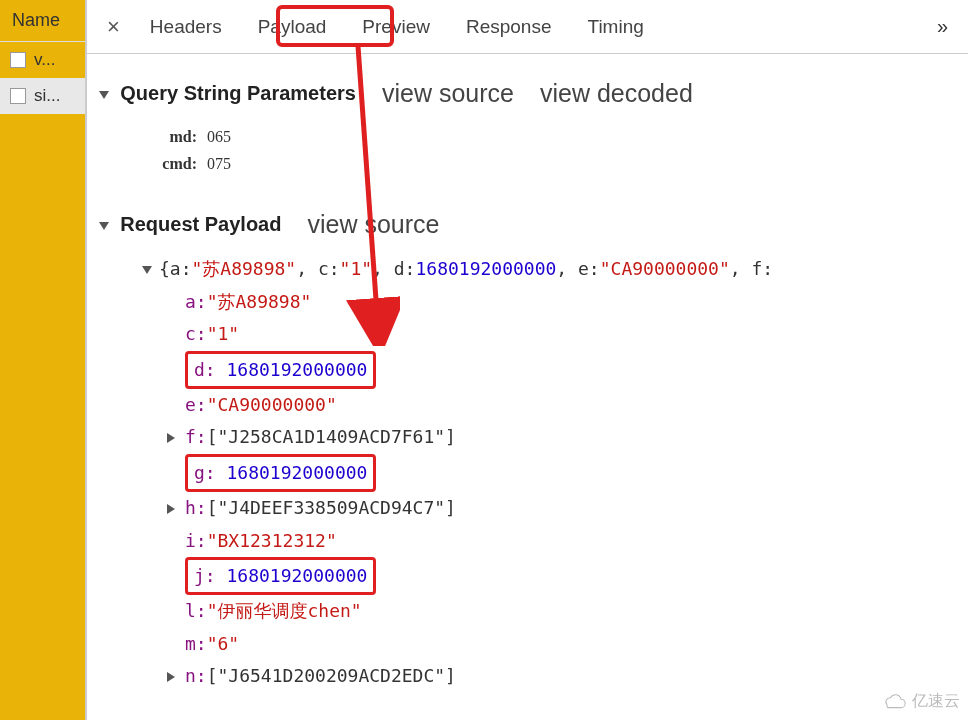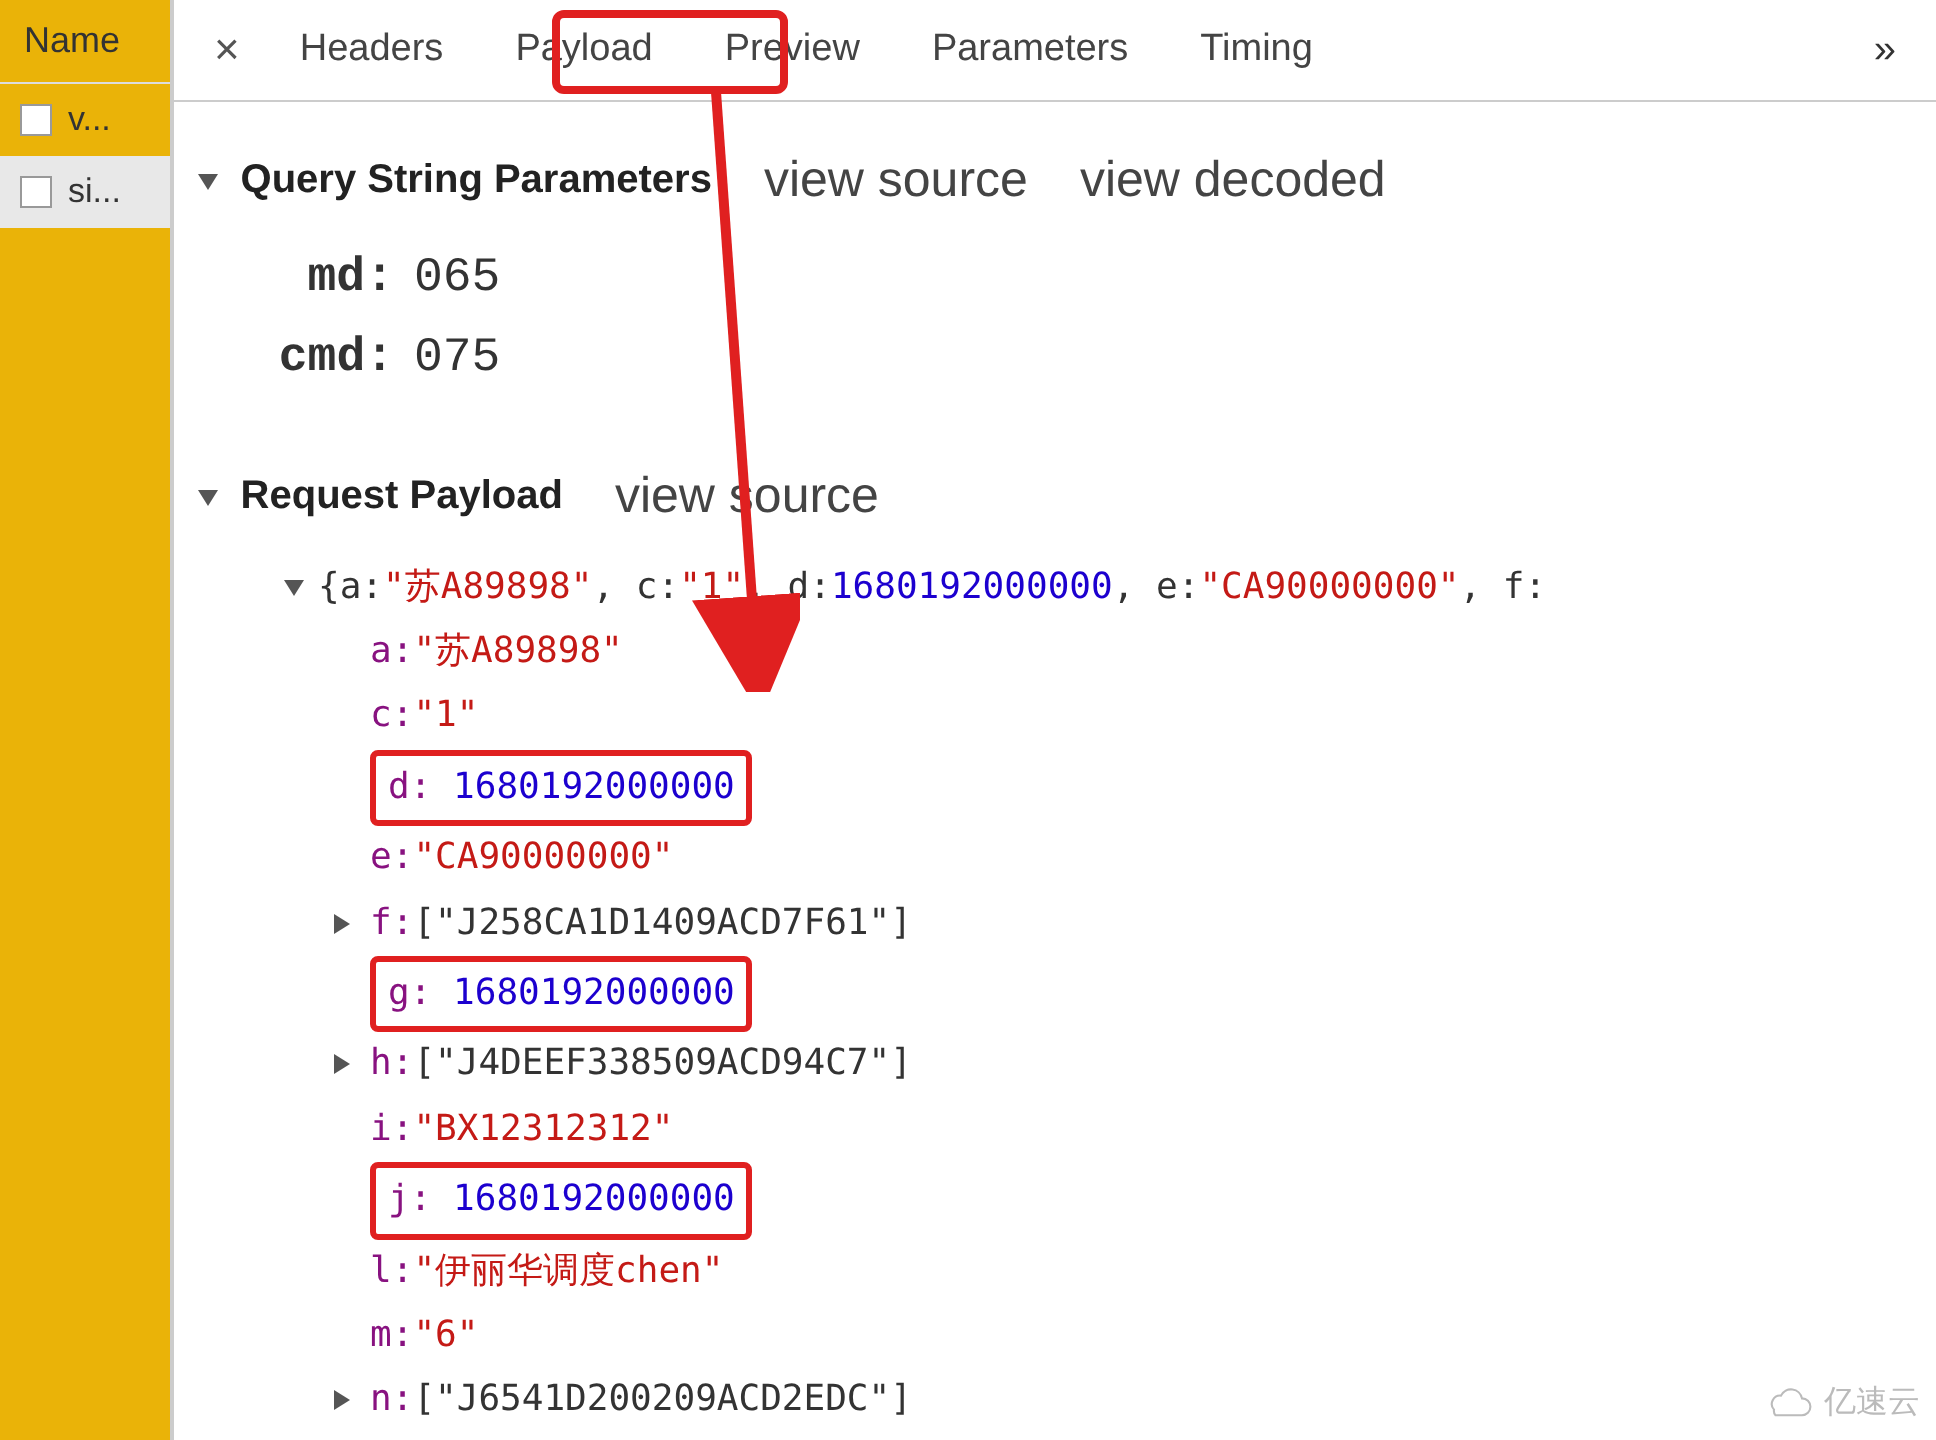--- a/index.html
+++ b/index.html
@@ -91,22 +91,22 @@
 .disclosure.right {
   border-top: 5px solid transparent;
   border-bottom: 5px solid transparent;
   border-left: 8px solid #555;
 }
 .section-title { font-weight: bold; font-size: 20px; color: #222; }
 .section-link { color: #444; font-size: 25px; cursor: pointer; }
 .kv-row {
   display: flex;
   padding-left: 40px;
-  font-family: Liberation Mono, monospace;
-  font-size: 24px;
+  font-family: Liberation Serif, serif;
+  font-size: 16px;
 }
 .kv-row .key { font-weight: bold; color: #333; min-width: 58px; text-align: right; }
 .kv-row .val { margin-left: 10px; color: #333; }
 .section2 { margin-top: 26px; }
 .payload-tree {
   font-family: Consolas, Menlo, monospace;
   font-size: 18px;
   padding-left: 20px;
   line-height: 1.8;
 }
@@ -155,21 +155,21 @@
       <span>si...</span>
     </div>
   </div>
 
   <div class="main">
     <div class="tabs">
       <div class="tab-close">×</div>
       <div class="tab">Headers</div>
       <div class="tab active" id="tab-payload">Payload</div>
       <div class="tab">Preview</div>
-      <div class="tab">Parameters</div>
+      <div class="tab">Response</div>
       <div class="tab">Timing</div>
       <div class="tab-chevron">»</div>
     </div>
 
     <div class="content">
       <div class="section-header">
         <div>
           <span class="disclosure"></span>
           <span class="section-title">Query String Parameters</span>
         </div>

